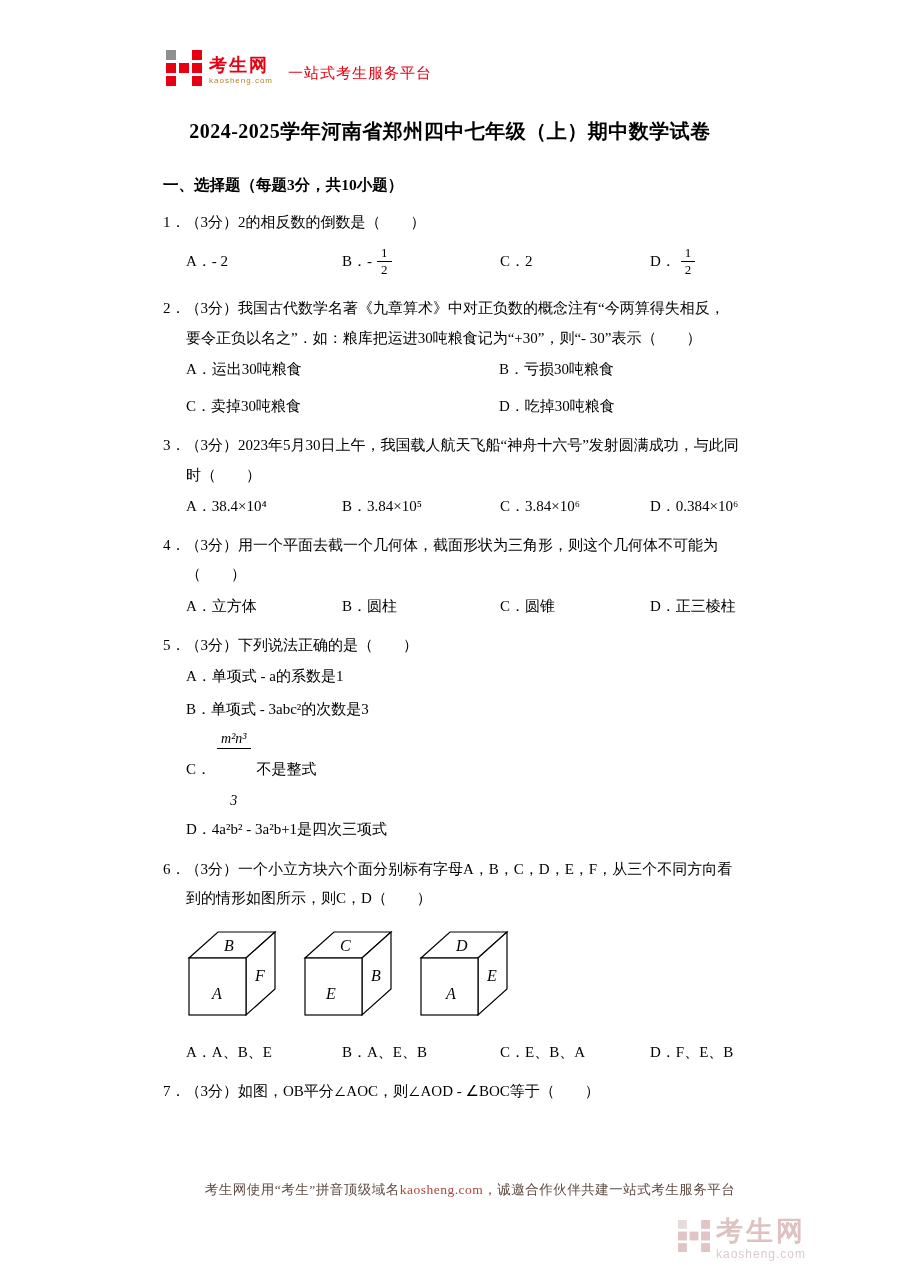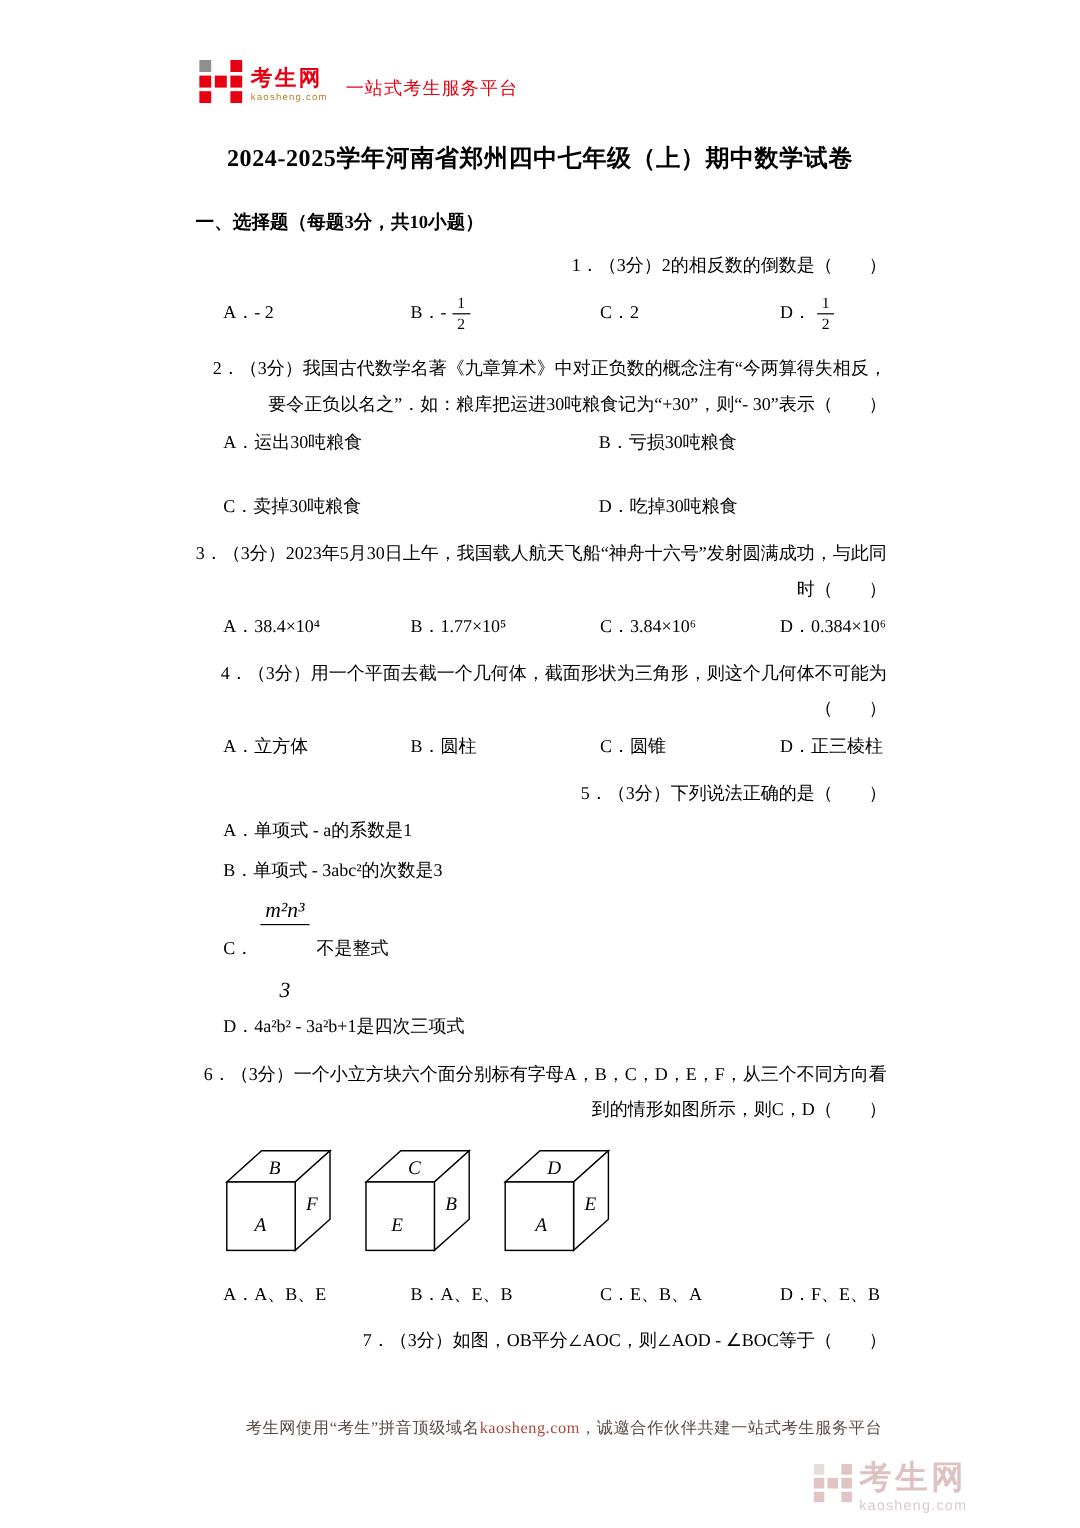--- a/index.html
+++ b/index.html
@@ -32,34 +32,34 @@
     padding-top:118px;
     text-align:center;
     font-size:20px; font-weight:700;
     letter-spacing:0.5px;
   }
   .content { padding:30px 83px 0 85px; }
   .section-head { font-weight:bold; font-size:15.5px; margin-bottom:12px; }
 
   
   .q { margin-bottom:9px; }
-  .stem { line-height:1.95; padding-left:23px; text-indent:-23px;text-align:right; }
+  .stem { line-height:1.95; padding-left:23px; text-indent:-23px; }
   .opts { padding-left:23px; display:grid; line-height:2.15; }
   .row4 { grid-template-columns:156px 158px 150px auto; }
-  .row2 { grid-template-columns:313px auto; row-gap:22px; }
+  .row2 { grid-template-columns:313px auto; row-gap:5px; }
   .tall { align-items:center; min-height:48px; }
   .opt { white-space:nowrap; }
   .withfrac { display:inline-flex; align-items:center; gap:3px; }
 
   .frac {
     display:inline-flex; flex-direction:column; align-items:center;
     line-height:1.25; font-size:13px; margin:0 2px;
   }
   .frac .num { border-bottom:1px solid #000; padding:0 4px; }
-  .frac.it { font-style:italic; font-size:18px;gap:43px; }
+  .frac.it { font-style:italic; font-size:14px;gap:43px; }
 
   .optline { padding-left:23px; line-height:2.2; }
   .fracline { display:flex; align-items:center; min-height:56px; gap:4px; margin:4px 0; }
 
   
   .cube-row { display:flex; gap:16px; padding-left:23px; margin:12px 0 16px 0; }
   .cube { width:100px; height:94px; }
   .cube .face { fill:#ffffff; stroke:#000; stroke-width:1.2; }
   .cube text {
     font-family:"Liberation Serif", serif;
@@ -141,21 +141,21 @@
         <span class="opt">B．亏损30吨粮食</span>
         <span class="opt">C．卖掉30吨粮食</span>
         <span class="opt">D．吃掉30吨粮食</span>
       </div>
     </div>
 
     <div class="q">
       <div class="stem">3．（3分）2023年5月30日上午，我国载人航天飞船“神舟十六号”发射圆满成功，与此同时（　　）</div>
       <div class="opts row4">
         <span class="opt">A．38.4×10⁴</span>
-        <span class="opt">B．1.77×10⁵</span>
+        <span class="opt">B．3.84×10⁵</span>
         <span class="opt">C．3.84×10⁶</span>
         <span class="opt">D．0.384×10⁶</span>
       </div>
     </div>
 
     <div class="q">
       <div class="stem">4．（3分）用一个平面去截一个几何体，截面形状为三角形，则这个几何体不可能为（　　）</div>
       <div class="opts row4">
         <span class="opt">A．立方体</span>
         <span class="opt">B．圆柱</span>

